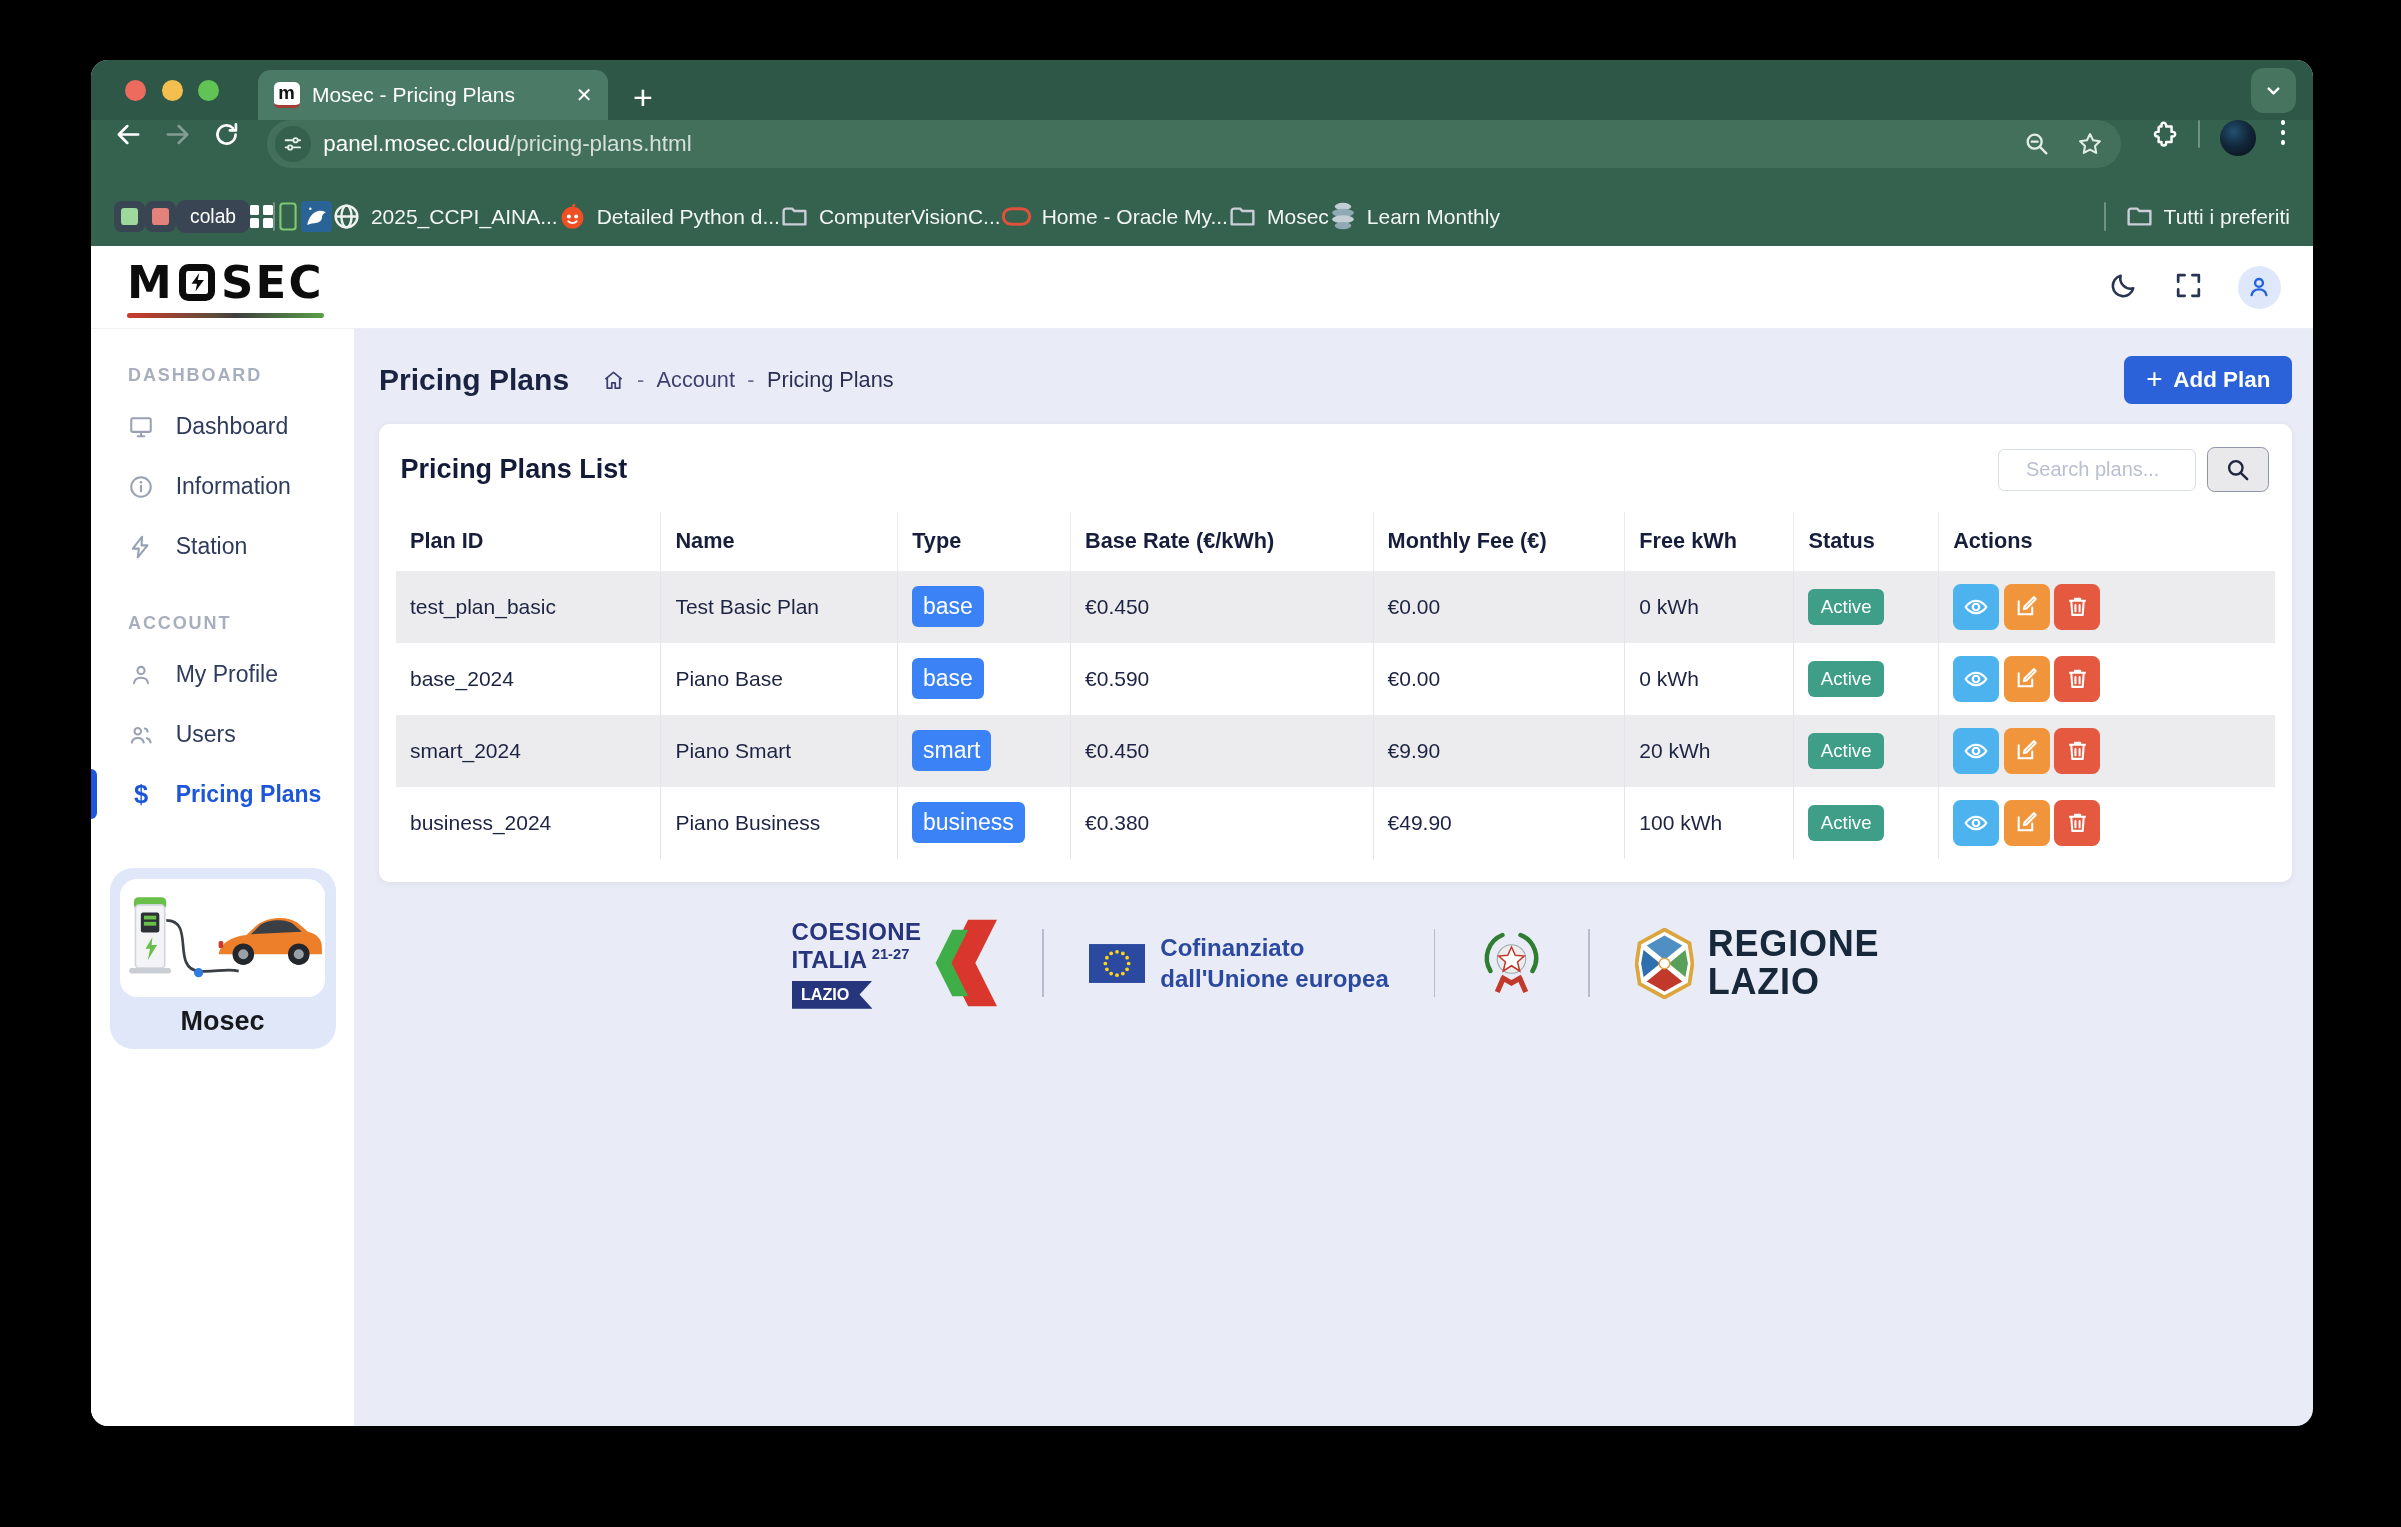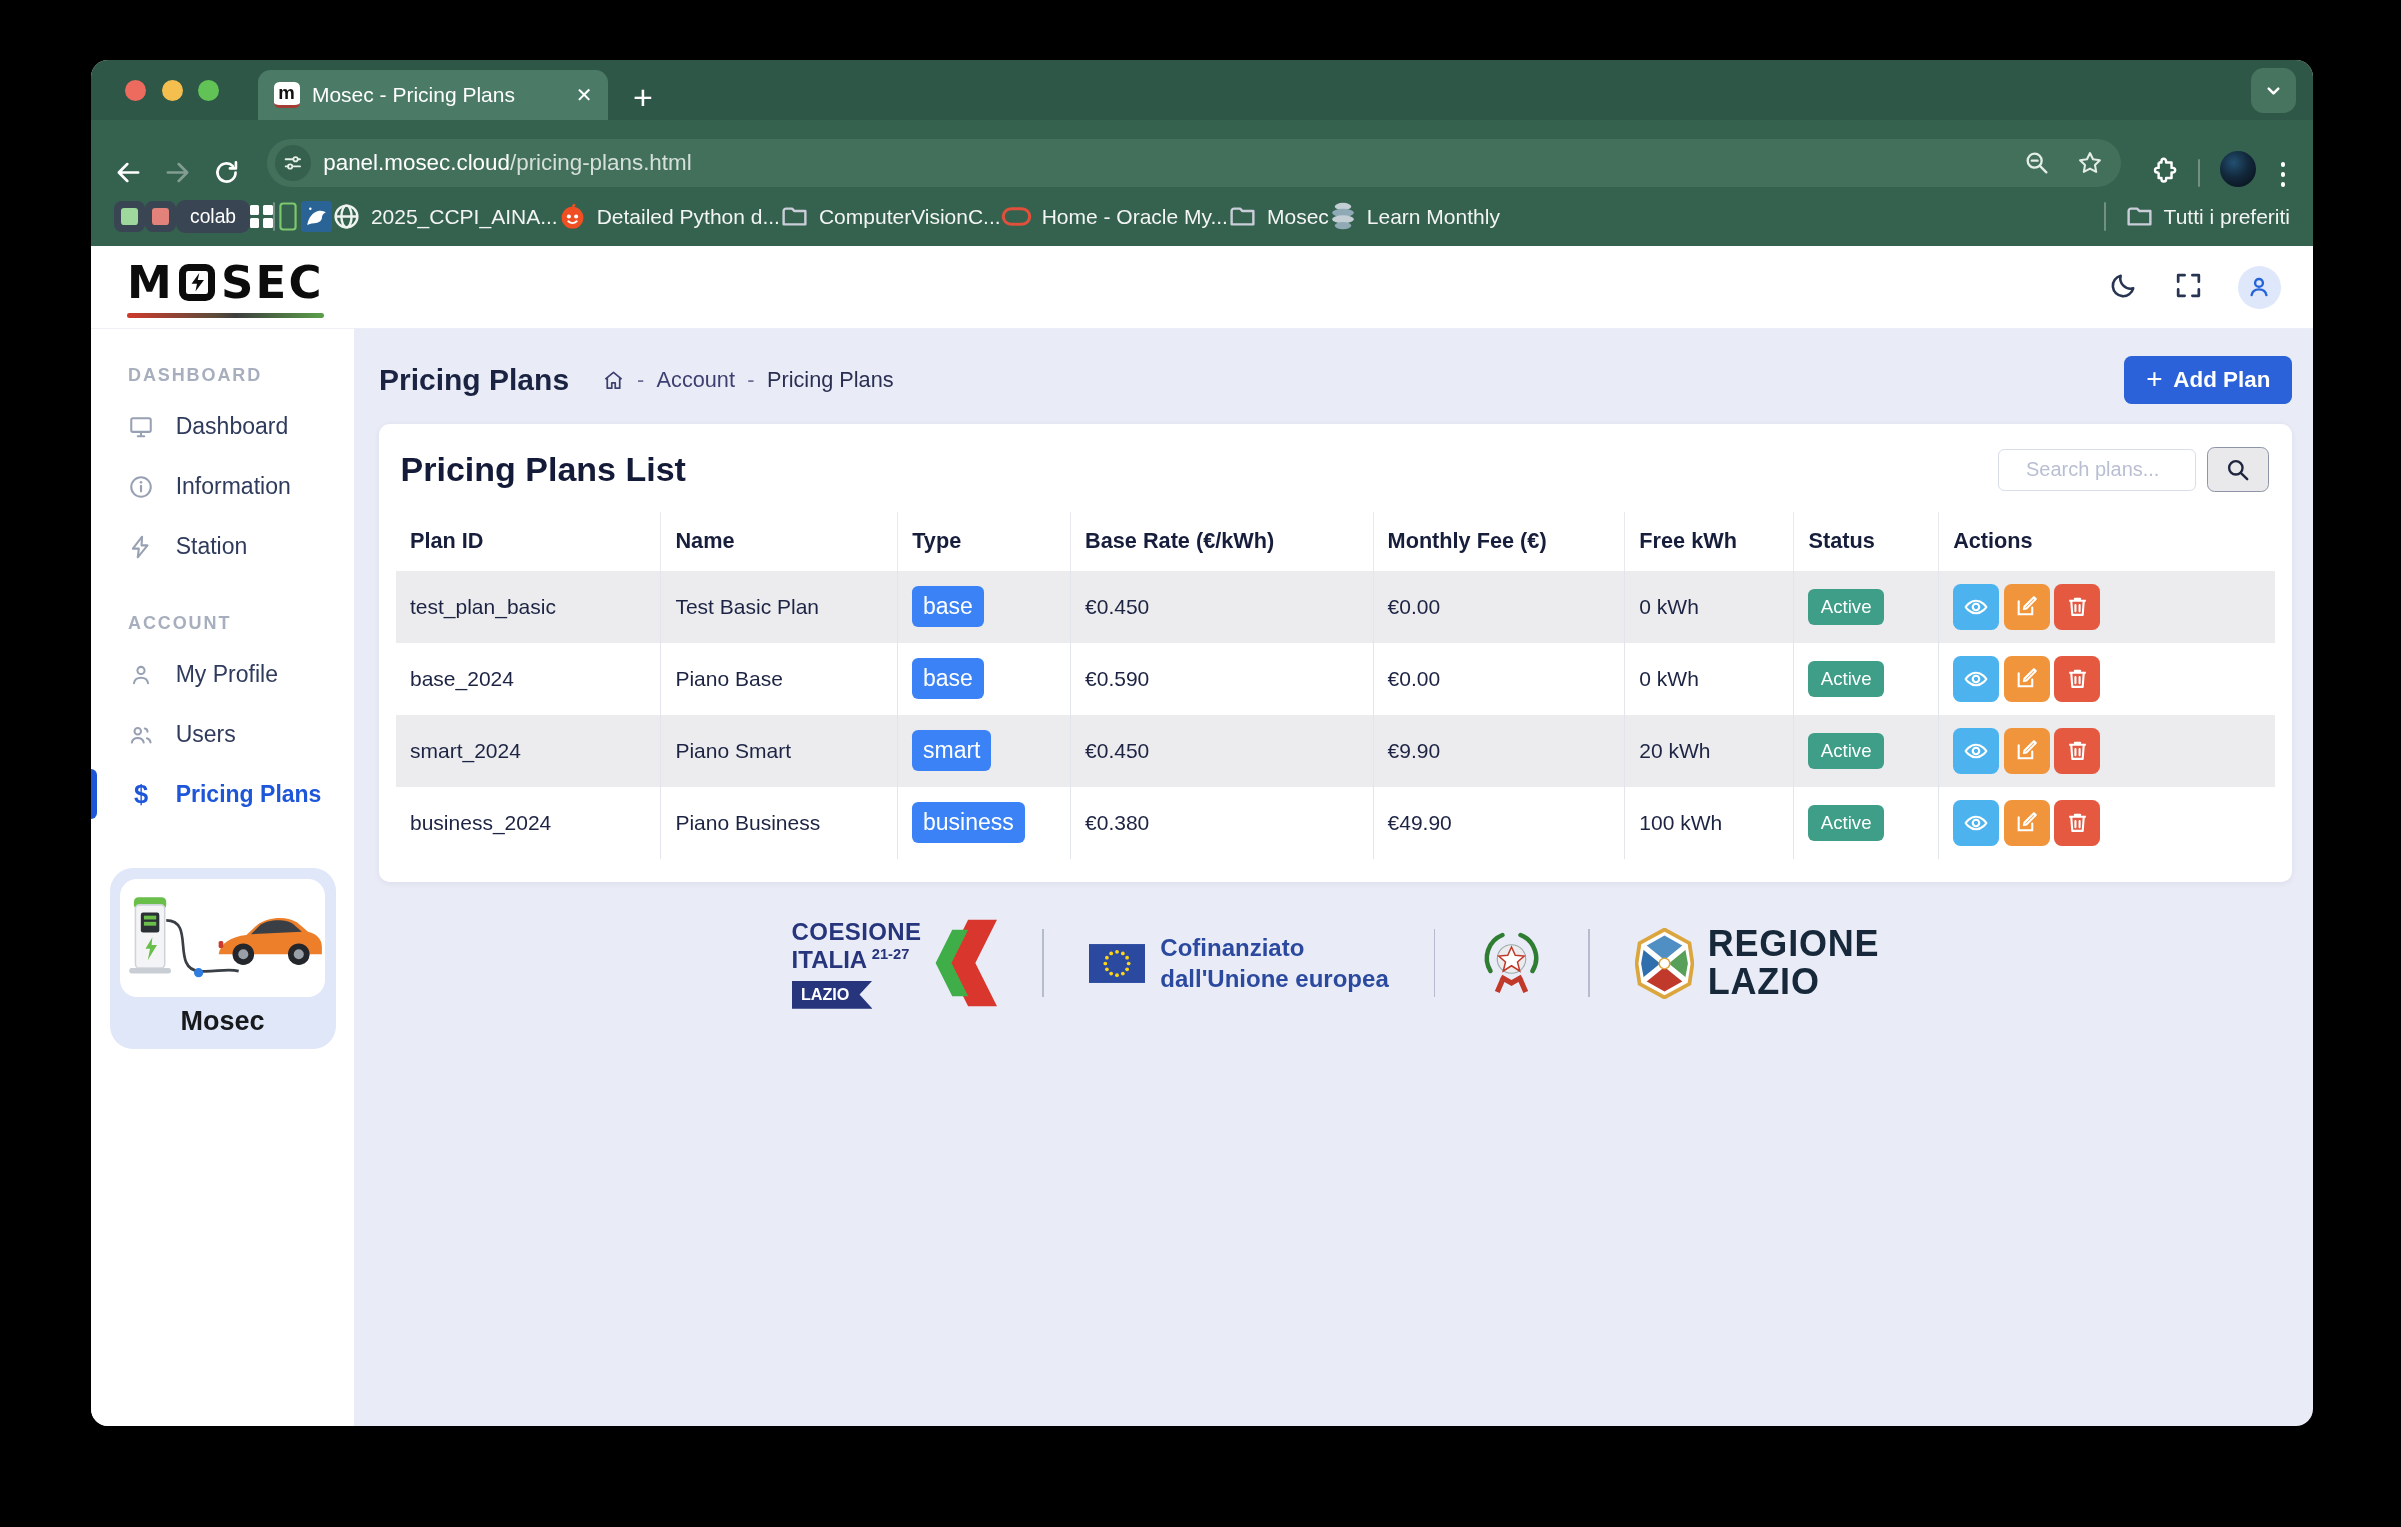--- a/index.html
+++ b/index.html
@@ -21,21 +21,21 @@
   .tab-fav { width:26px; height:26px; background:#fff; border-radius:5.4px; display:flex; align-items:center;
     justify-content:center; flex:none; font-weight:700; font-size:18.6px; color:#111; line-height:1;
     border-bottom:3.1px solid #a33c35; }
   .tab-title { color:#fff; font-size:21px; white-space:nowrap; overflow:hidden; flex:1; }
   .tab-close { color:#fff; font-size:20px; flex:none; cursor:default; }
   .newtab { position:absolute; left:542px; bottom:6.2px; color:#fff; font-size:34px; font-weight:300; line-height:1; }
   .win-chevron { position:absolute; right:17px; top:7.7px; width:45px; height:45px; background:#47745f;
     border-radius:12.4px; display:flex; align-items:center; justify-content:center; }
 
   
-  .toolbar { height:67px; background:#35614f; flex:none; display:flex; align-items:flex-end; padding:0 23px; gap:20px; }
+  .toolbar { height:67px; background:#35614f; flex:none; display:flex; align-items:flex-start; padding:0 23px; gap:20px; }
   .nav-ic { flex:none; display:flex; }
   .url-pill { flex:1; height:48px; background:#42705b; border-radius:24px; display:flex; align-items:center;
     padding:0 9.3px 0 7.7px; gap:12.4px; margin:0 6.2px; }
   .tune-wrap { width:36px; height:36px; border-radius:50%; background:#35604e; display:flex; align-items:center; justify-content:center; flex:none; }
   .url-text { font-size:22.4px; color:#fff; white-space:nowrap; }
   .url-text .path { color:rgba(255,255,255,0.78); }
   .pill-spacer { flex:1; }
   .chrome-divider { width:2.3px; height:28px; background:rgba(255,255,255,0.30); border-radius:1.5px; flex:none; }
   .browser-avatar { width:36px; height:36px; border-radius:50%; flex:none;
     background:radial-gradient(circle at 38% 32%, #235071 0%, #12283b 45%, #070d16 100%); }
@@ -87,21 +87,21 @@
   .page-title { font-size:30px; font-weight:700; color:#1b2342; }
   .breadcrumb { display:flex; align-items:center; gap:12.4px; font-size:21.7px; color:#3d3f70; }
   .breadcrumb .sep { color:#6b6f93; }
   .breadcrumb .current { color:#2a2f52; }
   .add-btn { background:#2b62d9; color:#fff; border:none; border-radius:7.7px; height:48px; padding:0 21.7px;
     font-size:22.4px; font-weight:600; display:flex; align-items:center; gap:10.8px; font-family:inherit; }
   .add-btn .plus { font-size:28px; font-weight:400; line-height:1; margin-top:-2.3px; }
 
   .card { margin-top:20px; background:#fff; border-radius:10.8px; padding:23px 17px 23px; box-shadow:0 1.5px 6.2px rgba(30,40,90,0.06); }
   .card-head { display:flex; align-items:center; justify-content:space-between; padding:0 6.2px 0 4.6px; margin-bottom:20px; }
-  .card-title { font-size:34px; font-weight:700; color:#141b38; }
+  .card-title { font-size:27px; font-weight:700; color:#141b38; }
   .search-wrap { display:flex; align-items:center; gap:10.8px; }
   .search-input { width:198px; height:42px; border:0.8px solid #d9dde8; border-radius:6.2px; padding:0 27px;
     font-size:20px; color:#333; font-family:inherit; background:#fff; }
   .search-input::placeholder { color:#b9bfd2; }
   .search-btn { width:62px; height:45px; background:#e9e9eb; border:0.8px solid #8f95a8; border-radius:7.7px;
     display:flex; align-items:center; justify-content:center; }
 
   table.tbl { width:100%; border-collapse:collapse; table-layout:fixed; font-size:21px; color:#1d2443; }
   .tbl th { text-align:left; font-weight:700; color:#171e3c; padding:15.5px 14px 17px; font-size:21.7px;
     border-right:1.5px solid #e9eaef; }

